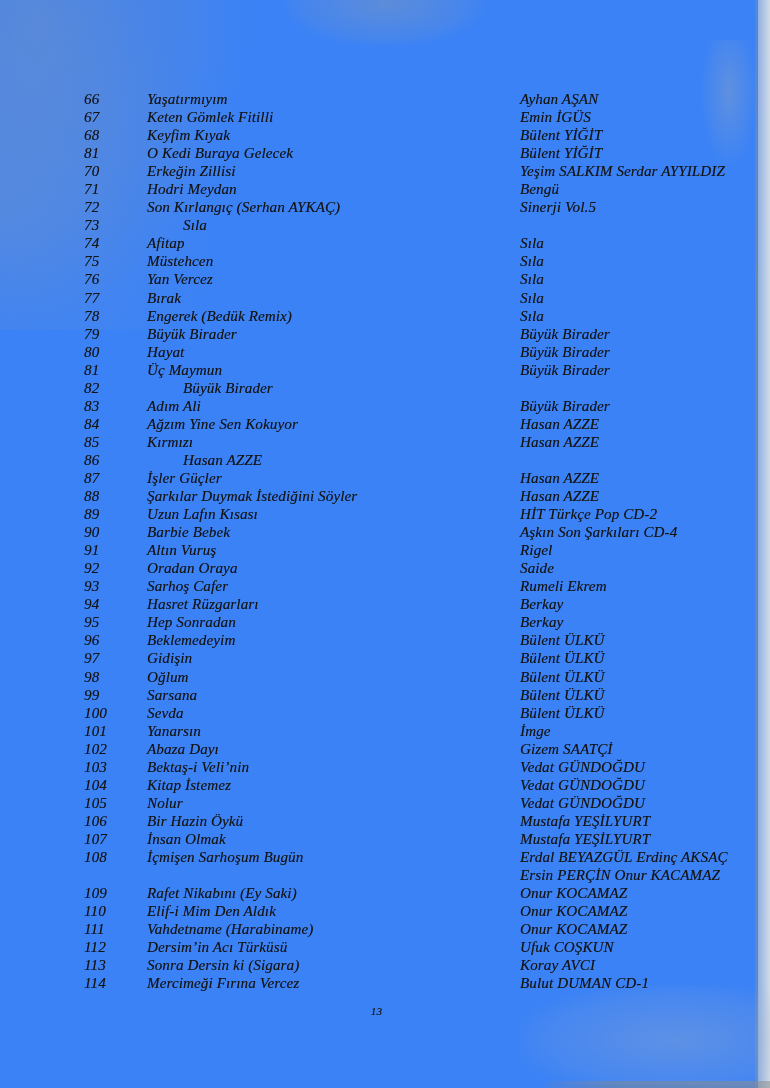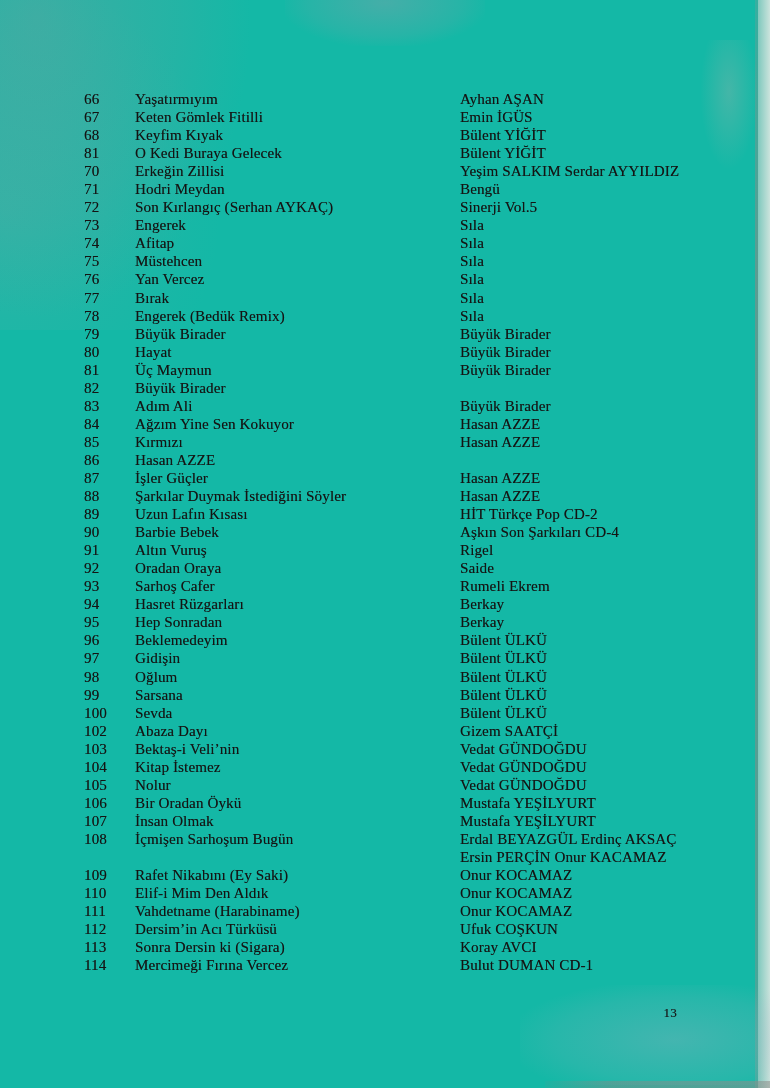--- a/index.html
+++ b/index.html
@@ -4,22 +4,23 @@
 <style>
   html, body { margin: 0; padding: 0; }
   body {
     width: 770px; height: 1088px;
     background: #f4f4f2;
     font-family: "Liberation Serif", serif;
   }
   .page {
     position: relative;
     width: 770px; height: 1088px;
-    background: #14b8a6;
+    background: #3b82f6;
     overflow: hidden;
+    font-style: italic;
   }
   
   .artifact { position: absolute; pointer-events: none; }
   .shadow-top-left {
     left: -50px; top: -70px; width: 310px; height: 400px;
     background:
       radial-gradient(ellipse at 28% 22%, rgba(148,150,156,0.30), rgba(148,150,156,0.12) 45%, rgba(148,150,156,0) 68%),
       radial-gradient(ellipse at 18% 70%, rgba(160,162,166,0.16), rgba(160,162,166,0) 60%);
   }
   .smudge-top-center {
@@ -56,27 +57,27 @@
   }
   .row {
     display: flex;
     height: 18.05px; line-height: 18.05px;
     font-size: 15px;
     letter-spacing: 0.15px;
     text-shadow: 0.2px 0.2px 0.5px rgba(25,25,25,0.55);
     white-space: nowrap;
   }
   .cell-num   { width: 51px;  flex: none; }
-  .cell-title { width: 325px; flex: none; }
-  .cell-artist{ flex: 1; }
+  .cell-title { width: 325px; flex: none; margin-left: 12px; }
+  .cell-artist{ flex: 1; margin-left: 48px; }
   .page-number {
     position: absolute;
-    left: 0; top: 1005px; width: 677px;
-    text-align: right;
-    font-size: 13px; color: #161616;
+    left: 0; top: 1005px; width: 753px;
+    text-align: center;
+    font-size: 11px; color: #161616;
     letter-spacing: 0.3px;
     text-shadow: 0.2px 0.2px 0.5px rgba(25,25,25,0.5);
   }
 </style>
 </head>
 <body>
 
 <div class="page">
   <div class="artifact shadow-top-left"></div>
   <div class="artifact smudge-top-center"></div>
@@ -117,21 +118,20 @@
     <span class="cell-title">Hodri Meydan</span>
     <span class="cell-artist">Bengü</span>
   </div>
       <div class="row">
     <span class="cell-num">72</span>
     <span class="cell-title">Son Kırlangıç (Serhan AYKAÇ)</span>
     <span class="cell-artist">Sinerji Vol.5</span>
   </div>
       <div class="row">
     <span class="cell-num">73</span>
-    <span class="cell-title">Engerek</span>
     <span class="cell-artist">Sıla</span>
   </div>
       <div class="row">
     <span class="cell-num">74</span>
     <span class="cell-title">Afitap</span>
     <span class="cell-artist">Sıla</span>
   </div>
       <div class="row">
     <span class="cell-num">75</span>
     <span class="cell-title">Müstehcen</span>
@@ -254,20 +254,25 @@
     <span class="cell-num">99</span>
     <span class="cell-title">Sarsana</span>
     <span class="cell-artist">Bülent ÜLKÜ</span>
   </div>
       <div class="row">
     <span class="cell-num">100</span>
     <span class="cell-title">Sevda</span>
     <span class="cell-artist">Bülent ÜLKÜ</span>
   </div>
       <div class="row">
+    <span class="cell-num">101</span>
+    <span class="cell-title">Yanarsın</span>
+    <span class="cell-artist">İmge</span>
+  </div>
+      <div class="row">
     <span class="cell-num">102</span>
     <span class="cell-title">Abaza Dayı</span>
     <span class="cell-artist">Gizem SAATÇİ</span>
   </div>
       <div class="row">
     <span class="cell-num">103</span>
     <span class="cell-title">Bektaş-i Veli’nin</span>
     <span class="cell-artist">Vedat GÜNDOĞDU</span>
   </div>
       <div class="row">
@@ -275,21 +280,21 @@
     <span class="cell-title">Kitap İstemez</span>
     <span class="cell-artist">Vedat GÜNDOĞDU</span>
   </div>
       <div class="row">
     <span class="cell-num">105</span>
     <span class="cell-title">Nolur</span>
     <span class="cell-artist">Vedat GÜNDOĞDU</span>
   </div>
       <div class="row">
     <span class="cell-num">106</span>
-    <span class="cell-title">Bir Oradan Öykü</span>
+    <span class="cell-title">Bir Hazin Öykü</span>
     <span class="cell-artist">Mustafa YEŞİLYURT</span>
   </div>
       <div class="row">
     <span class="cell-num">107</span>
     <span class="cell-title">İnsan Olmak</span>
     <span class="cell-artist">Mustafa YEŞİLYURT</span>
   </div>
       <div class="row">
     <span class="cell-num">108</span>
     <span class="cell-title">İçmişen Sarhoşum Bugün</span>

